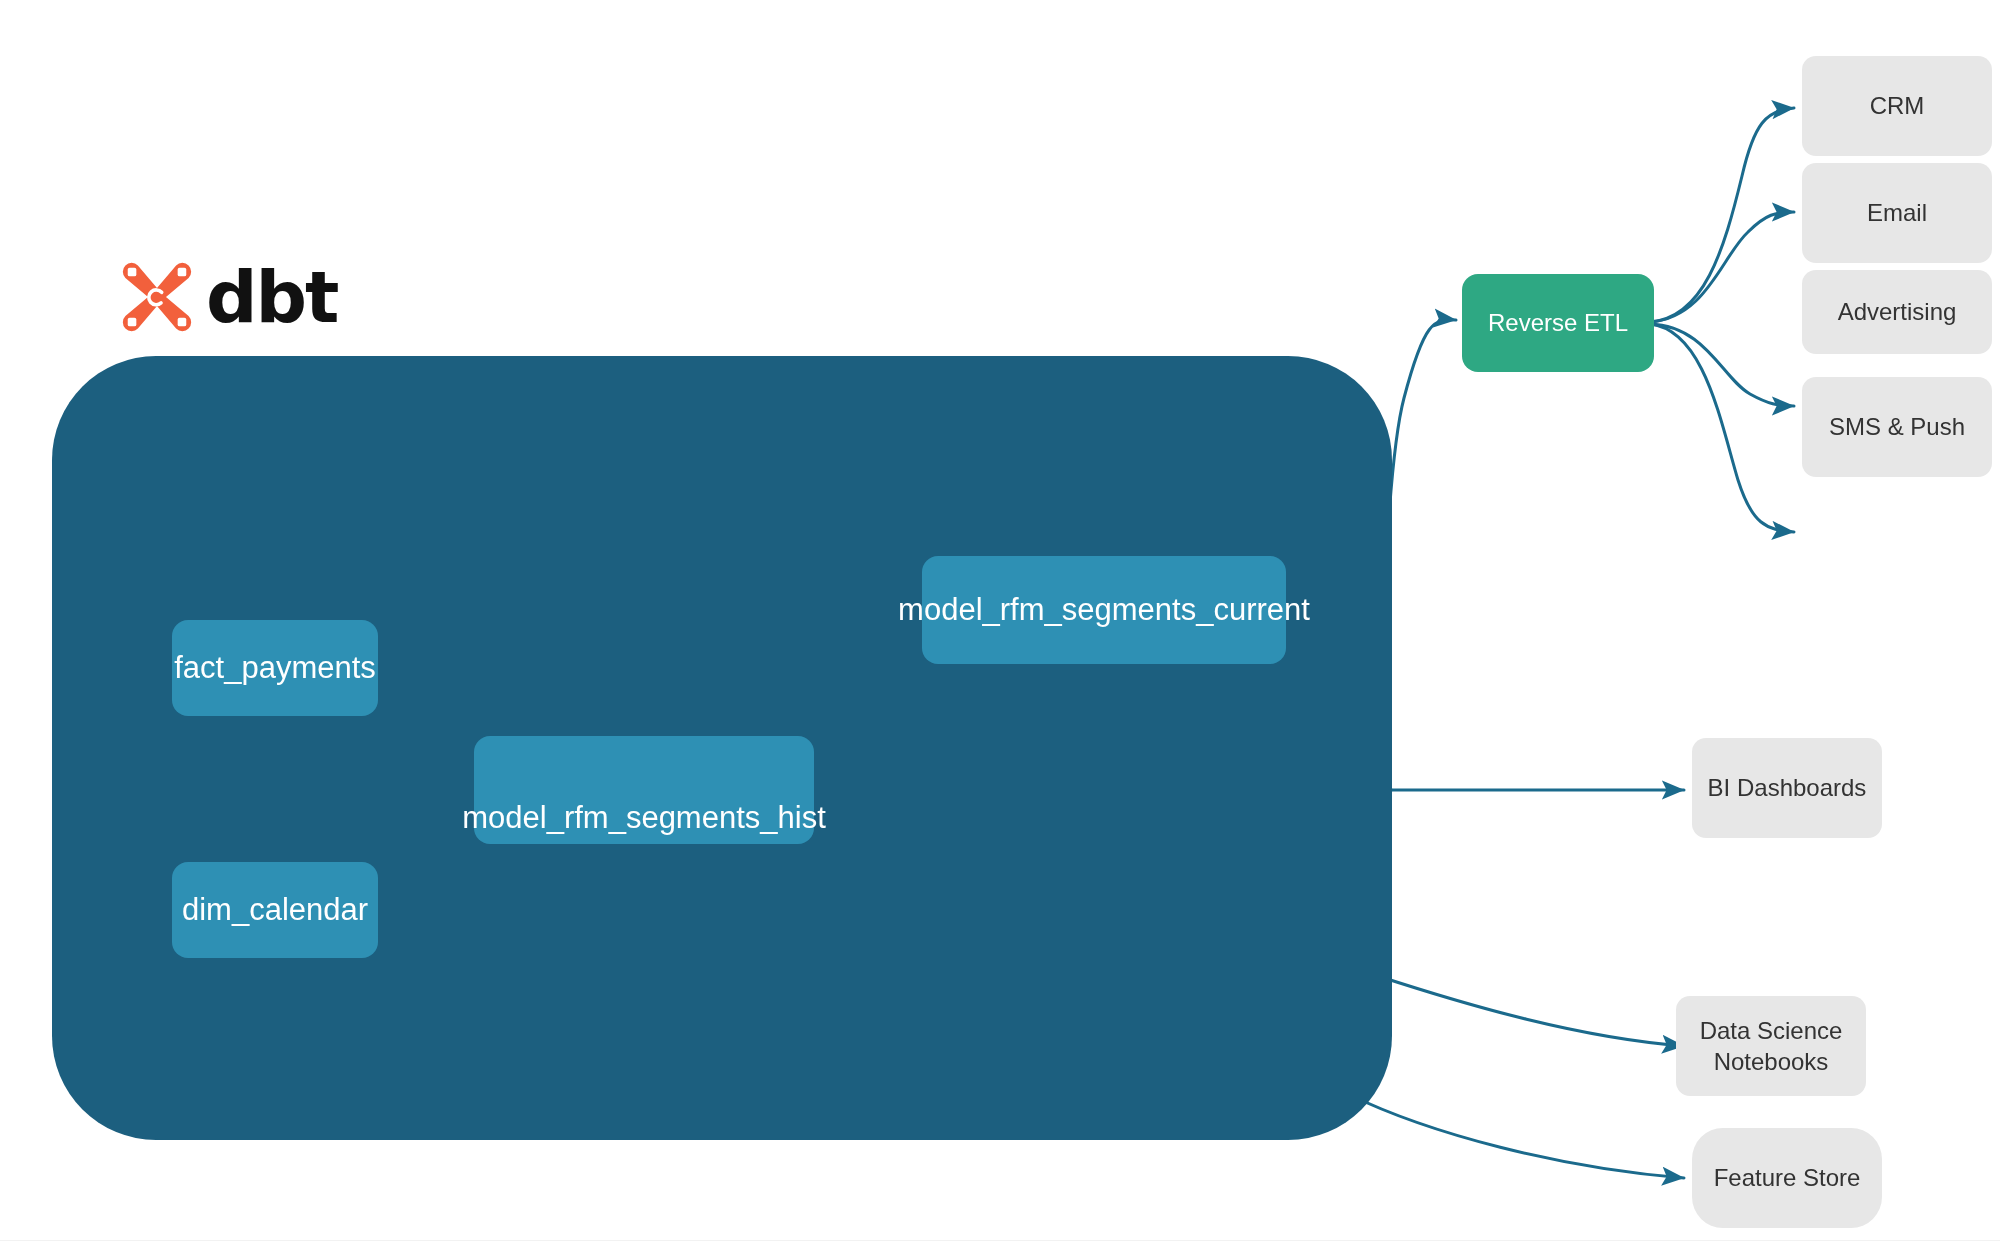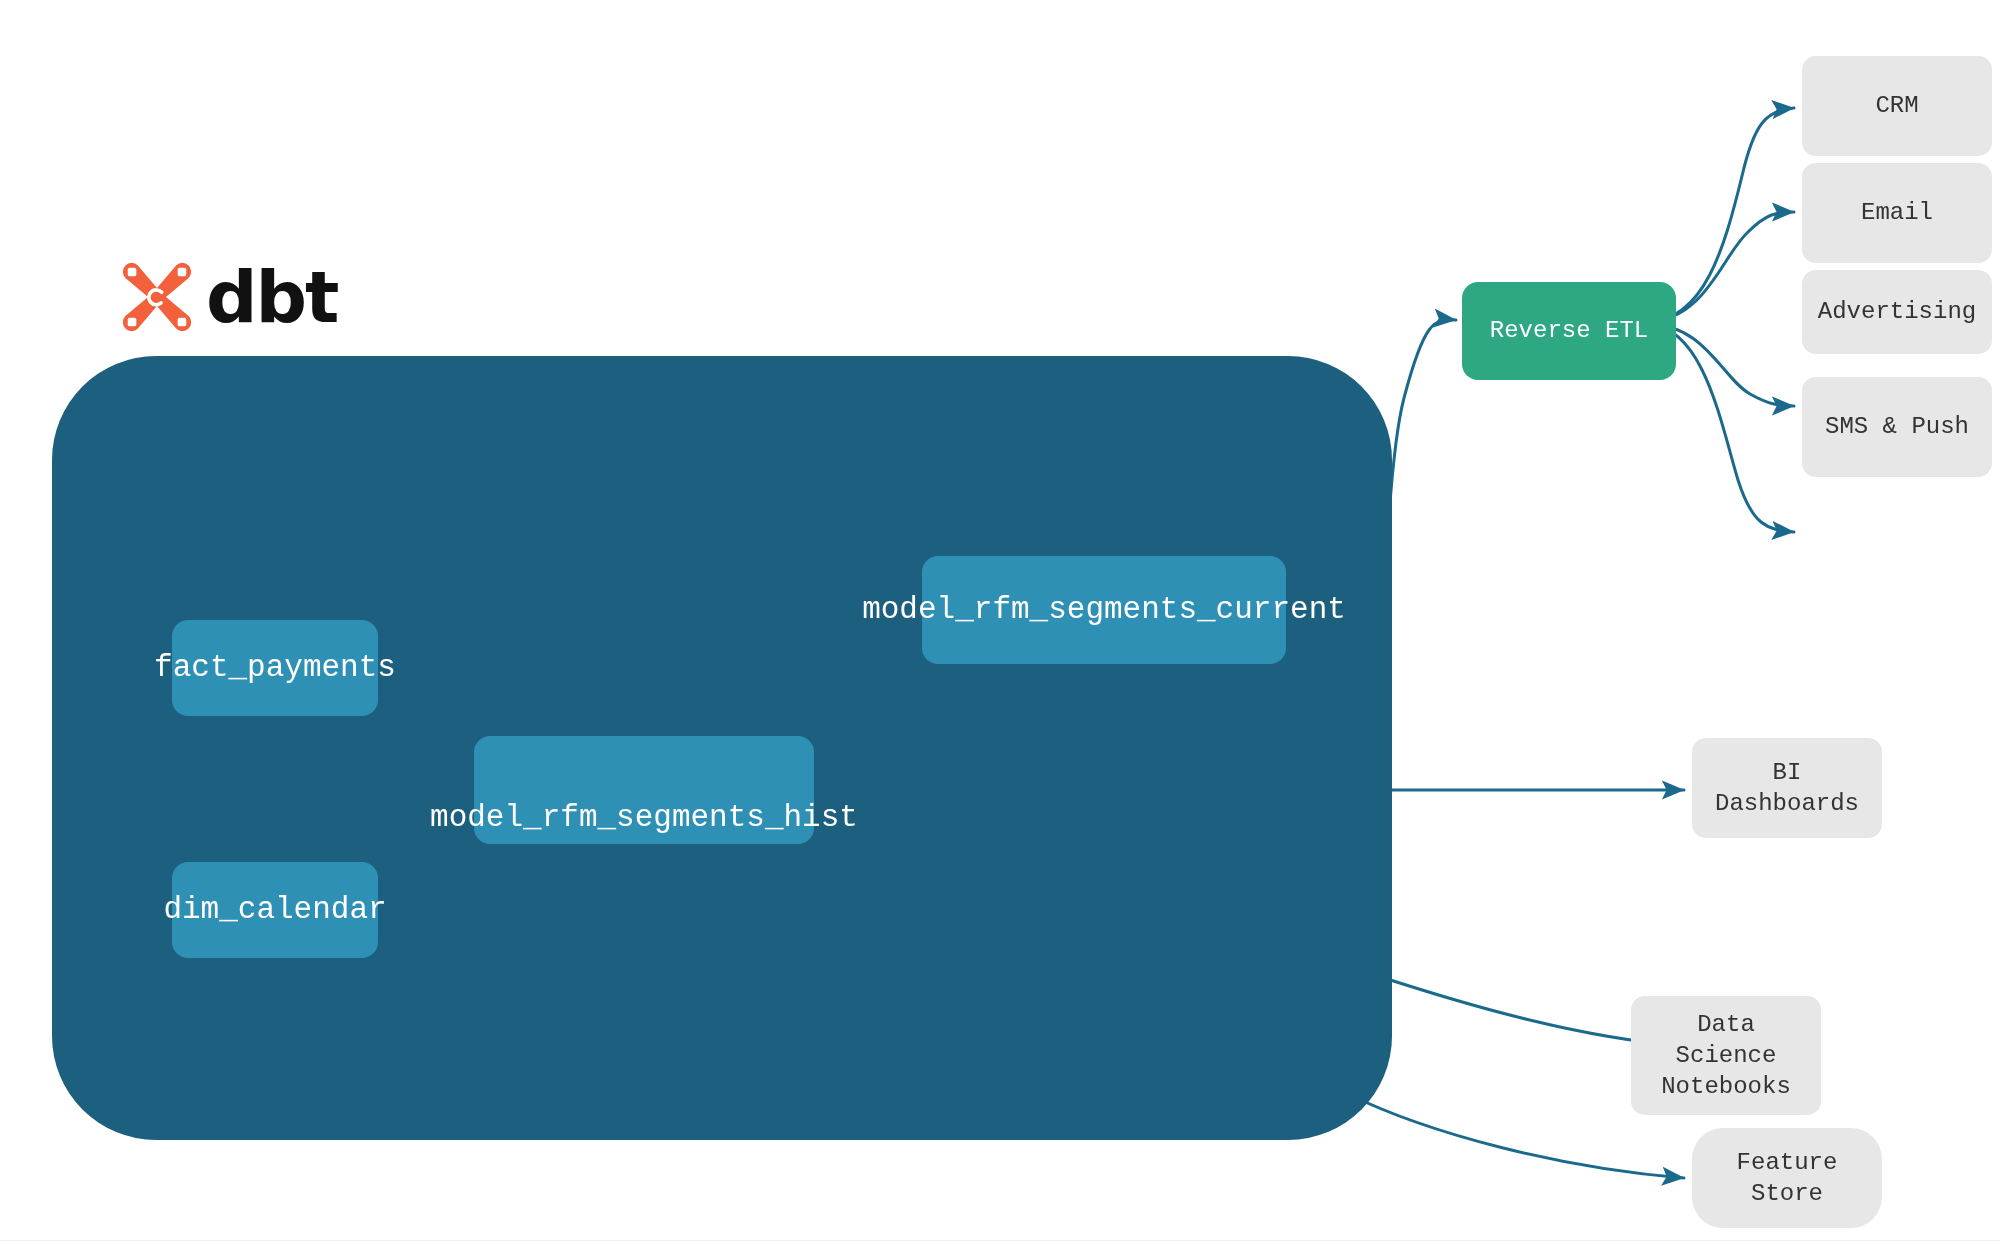--- a/index.html
+++ b/index.html
@@ -55,21 +55,20 @@
 
   
   .node {
     position: absolute;
     display: flex;
     align-items: center;
     justify-content: center;
     text-align: center;
     box-sizing: border-box;
     padding: 6px 14px;
-    font-family: Liberation Mono, monospace;
   }
   .node-model {
     background: #2e90b4;
     border-radius: 16px;
     color: #ffffff;
     font-size: 31px;
     line-height: 1.25;
   }
   .node-green {
     background: #2ea883;
@@ -83,29 +82,29 @@
     border-radius: 14px;
     color: #333333;
     font-size: 24px;
     line-height: 1.3;
   }
 
   #n-fact-payments       { left: 172px;  top: 620px;  width: 206px; height: 96px; }
   #n-dim-calendar        { left: 172px;  top: 862px;  width: 206px; height: 96px; }
   #n-model-hist          { left: 474px;  top: 736px;  width: 340px; height: 108px; align-items: flex-end; }
   #n-model-current       { left: 922px;  top: 556px;  width: 364px; height: 108px; }
-  #n-reverse-etl         { left: 1462px; top: 282px;  width: 214px; height: 98px; }
+  #n-reverse-etl         { left: 1462px; top: 274px;  width: 192px; height: 98px; }
 
   #n-crm                 { left: 1802px; top: 56px;   width: 190px; height: 100px; }
   #n-email               { left: 1802px; top: 163px;  width: 190px; height: 100px; }
   #n-advertising         { left: 1802px; top: 270px;  width: 190px; height: 84px; }
   #n-sms-push            { left: 1802px; top: 377px;  width: 190px; height: 100px; }
 
   #n-bi-dashboards       { left: 1692px; top: 738px;  width: 190px; height: 100px; text-align: center; }
-  #n-ds-notebooks        { left: 1631px; top: 996px;  width: 190px; height: 119px; border-radius: 14px; }
+  #n-ds-notebooks        { left: 1676px; top: 996px;  width: 190px; height: 100px; border-radius: 14px; }
   #n-feature-store       { left: 1692px; top: 1128px; width: 190px; height: 100px; border-radius: 31px; }
 
   .hairline {
     position: absolute;
     left: 0;
     top: 1240px;
     width: 2000px;
     height: 1px;
     background: #f2f2f2;
   }

